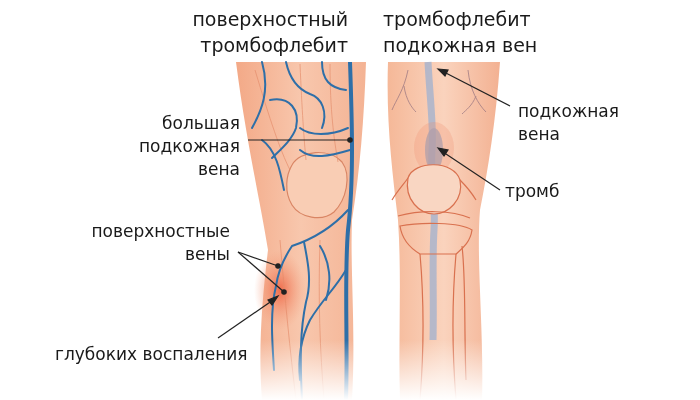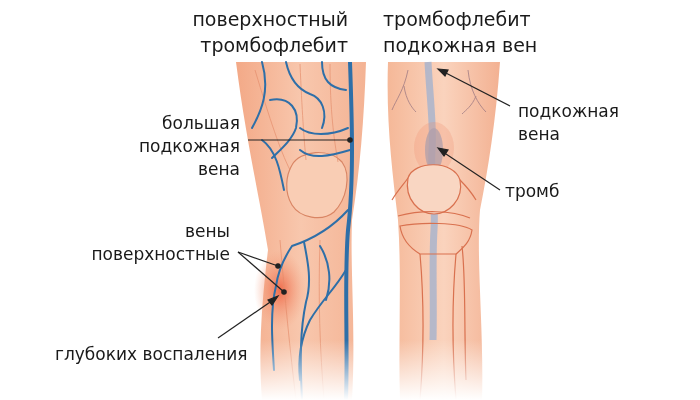--- a/index.html
+++ b/index.html
@@ -120,22 +120,22 @@
   <div>тромбофлебит</div>
   <div>подкожная вен</div>
 </div>
 
 <div class="label right" style="left:120px; top:112px; width:120px;">
   <div>большая</div>
   <div>подкожная</div>
   <div>вена</div>
 </div>
 <div class="label right" style="left:60px; top:220px; width:170px;">
+  <div>поверхностные</div>
   <div>вены</div>
-  <div>поверхностные</div>
 </div>
 <div class="label" style="left:55px; top:343px;">глубоких воспаления</div>
 
 <div class="label" style="left:518px; top:100px;">
   <div>подкожная</div>
   <div>вена</div>
 </div>
 <div class="label" style="left:505px; top:180px;">тромб</div>
 
 </body></html>

